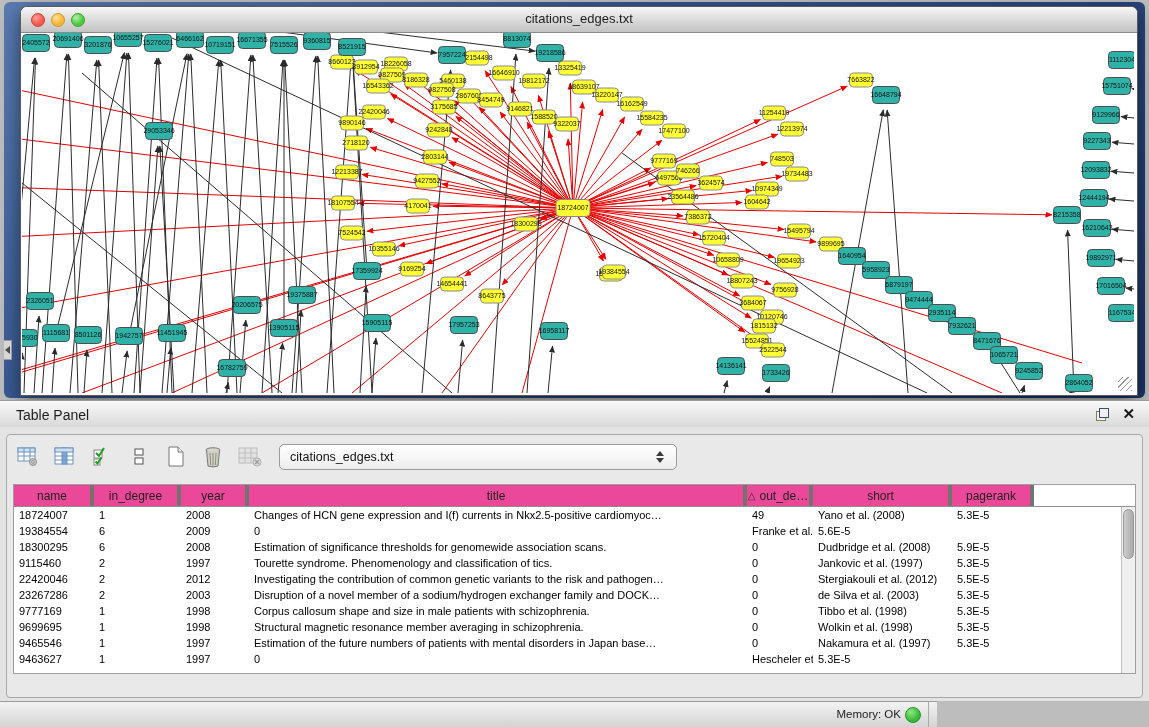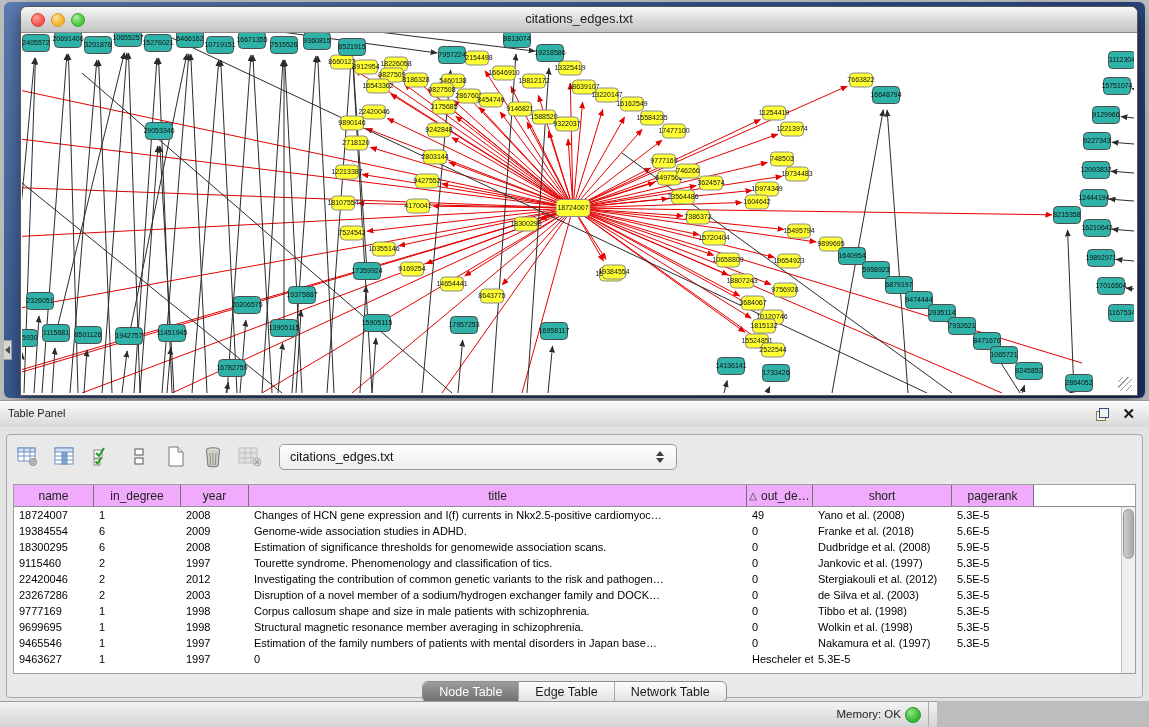--- a/index.html
+++ b/index.html
@@ -24,42 +24,42 @@
     font-size:13px;color:#1d1d1d;}
   .net-canvas{position:absolute;left:1px;top:26px;width:1112px;height:360px;background:#fff;overflow:hidden;}
   .resize-grip{position:absolute;right:2px;bottom:2px;width:14px;height:14px;
     background:repeating-linear-gradient(135deg,transparent 0 3px,#9a9a9a 3px 4px);}
   .splitter-tab{position:absolute;left:0;top:338px;width:7px;height:18px;background:#d6d6d6;
     border:1px solid #9a9a9a;border-left:none;display:flex;align-items:center;justify-content:center;}
   .splitter-tab i{width:0;height:0;border-top:4px solid transparent;border-bottom:4px solid transparent;border-right:5px solid #4a4a4a;}
   
   .tp-header{position:absolute;left:0;top:400px;width:1149px;height:27px;
     background:linear-gradient(#fafafa,#d7d7d7);border-top:1px solid #9b9b9b;border-bottom:1px solid #adadad;}
-  .tp-title{position:absolute;left:8px;top:6px;font-size:11px;color:#1e1e1e;}
+  .tp-title{position:absolute;left:16px;top:6px;font-size:14px;color:#1e1e1e;}
   .tp-float{position:absolute;right:40px;top:7px;width:13px;height:13px;}
   .tp-float .b{position:absolute;width:8px;height:8px;border:1px solid #8b7d4a;left:0;bottom:0;background:#f2f2f2;}
   .tp-float .f{position:absolute;width:8px;height:8px;border:1px solid #33507e;right:0;top:0;background:#f2f2f2;}
   .tp-close{position:absolute;right:14px;top:4px;font-size:15px;font-weight:bold;color:#1a1a1a;line-height:18px;}
   .tp-body{position:absolute;left:0;top:427px;width:1149px;height:274px;background:#e3e3e3;}
   .tp-frame{position:absolute;left:6px;top:7px;width:1135px;height:262px;
     border:1px solid #a8a8a8;border-radius:4px;background:#e9e9e9;}
   
   .toolbar{position:absolute;left:8px;top:6px;height:32px;display:flex;align-items:center;gap:11px;}
   .tbtn{width:26px;height:26px;display:flex;align-items:center;justify-content:center;}
   .combo{position:absolute;left:272px;top:9px;width:396px;height:24px;border:1px solid #9a9a9a;border-radius:5px;
     background:linear-gradient(#ffffff,#ededed);display:flex;align-items:center;}
   .combo-label{flex:1;padding-left:10px;font-size:12.5px;color:#111;}
   .combo-arrows{width:20px;display:flex;flex-direction:column;align-items:center;gap:2px;padding-right:6px;}
   .combo-arrows .up{width:0;height:0;border-left:4px solid transparent;border-right:4px solid transparent;border-bottom:5px solid #3c3c3c;}
   .combo-arrows .dn{width:0;height:0;border-left:4px solid transparent;border-right:4px solid transparent;border-top:5px solid #3c3c3c;}
   
   .tbl-wrap{position:absolute;left:6px;top:49px;width:1121px;height:188px;background:#fff;border:1px solid #9e9e9e;}
   .tbl-head{display:grid;grid-template-columns:80px 87px 68px 498px 66px 139px 82px 1fr;height:21px;
     border-bottom:1px solid #8f8f8f;font-size:12px;color:#222;}
-  .tbl-head .hc{background:#f0abfc;border-right:1px solid #737373;display:flex;align-items:center;justify-content:center;gap:4px;overflow:hidden;white-space:nowrap;}
+  .tbl-head .hc{background:#ec4899;border-right:4px solid #737373;display:flex;align-items:center;justify-content:center;gap:4px;overflow:hidden;white-space:nowrap;}
   .tbl-head .hc.filler{background:#fff;border-right:none;}
   .sort-tri{font-size:10px;color:#333;}
   .tbl-rows{position:absolute;left:0;top:22px;right:13px;bottom:0;overflow:hidden;}
   .tbl-rows .tr{display:grid;grid-template-columns:80px 87px 68px 498px 66px 139px 82px 1fr;height:16px;
     font-size:11px;color:#000;align-items:center;}
   .tbl-rows .td{padding-left:5px;white-space:nowrap;overflow:hidden;}
   .vscroll{position:absolute;right:0;top:22px;bottom:0;width:13px;background:#efefef;border-left:1px solid #c3c3c3;}
   .vthumb{position:absolute;left:1px;right:1px;top:2px;height:48px;border-radius:6px;
     background:linear-gradient(90deg,#cdcdcd,#a9a9a9);border:1px solid #9a9a9a;}
   
@@ -865,21 +865,20 @@
             <div class="td">Changes of HCN gene expression and I(f) currents in Nkx2.5-positive cardiomyoc…</div>
             <div class="td">49</div>
             <div class="td">Yano et al. (2008)</div>
             <div class="td">5.3E-5</div>
             <div class="td"></div>
           </div>
           <div class="tr">
             <div class="td">19384554</div>
             <div class="td">6</div>
             <div class="td">2009</div>
-            <div class="td">Genome-wide association studies in ADHD.</div>
             <div class="td">0</div>
             <div class="td">Franke et al. (2018)</div>
             <div class="td">5.6E-5</div>
             <div class="td"></div>
           </div>
           <div class="tr">
             <div class="td">18300295</div>
             <div class="td">6</div>
             <div class="td">2008</div>
             <div class="td">Estimation of significance thresholds for genomewide association scans.</div>
@@ -935,48 +934,41 @@
             <div class="td">Structural magnetic resonance member averaging in schizophrenia.</div>
             <div class="td">0</div>
             <div class="td">Wolkin et al. (1998)</div>
             <div class="td">5.3E-5</div>
             <div class="td"></div>
           </div>
           <div class="tr">
             <div class="td">9465546</div>
             <div class="td">1</div>
             <div class="td">1997</div>
-            <div class="td">Estimation of the family numbers of patients with mental disorders in Japan base…</div>
+            <div class="td">Estimation of the future numbers of patients with mental disorders in Japan base…</div>
             <div class="td">0</div>
             <div class="td">Nakamura et al. (1997)</div>
             <div class="td">5.3E-5</div>
             <div class="td"></div>
           </div>
           <div class="tr">
             <div class="td">9463627</div>
             <div class="td">1</div>
             <div class="td">1997</div>
             <div class="td">0</div>
             <div class="td">Hescheler et al. (1997)</div>
             <div class="td">5.3E-5</div>
             <div class="td"></div>
           </div>
         </div>
       <div class="vscroll">
           <div class="vthumb"></div>
         </div>
     </div>
 
-    <div class="tabs">
-      <div class="seg">
-        <div class="tab sel">Node Table</div>
-        <div class="tab">Edge Table</div>
-        <div class="tab">Network Table</div>
-      </div>
-    </div>
 
   </div>
 </div>
 
 <div class="statusbar">
   <span class="mem">Memory: OK</span>
   <span class="memdot"></span>
   <span class="statdiv"></span>
 </div>
 

